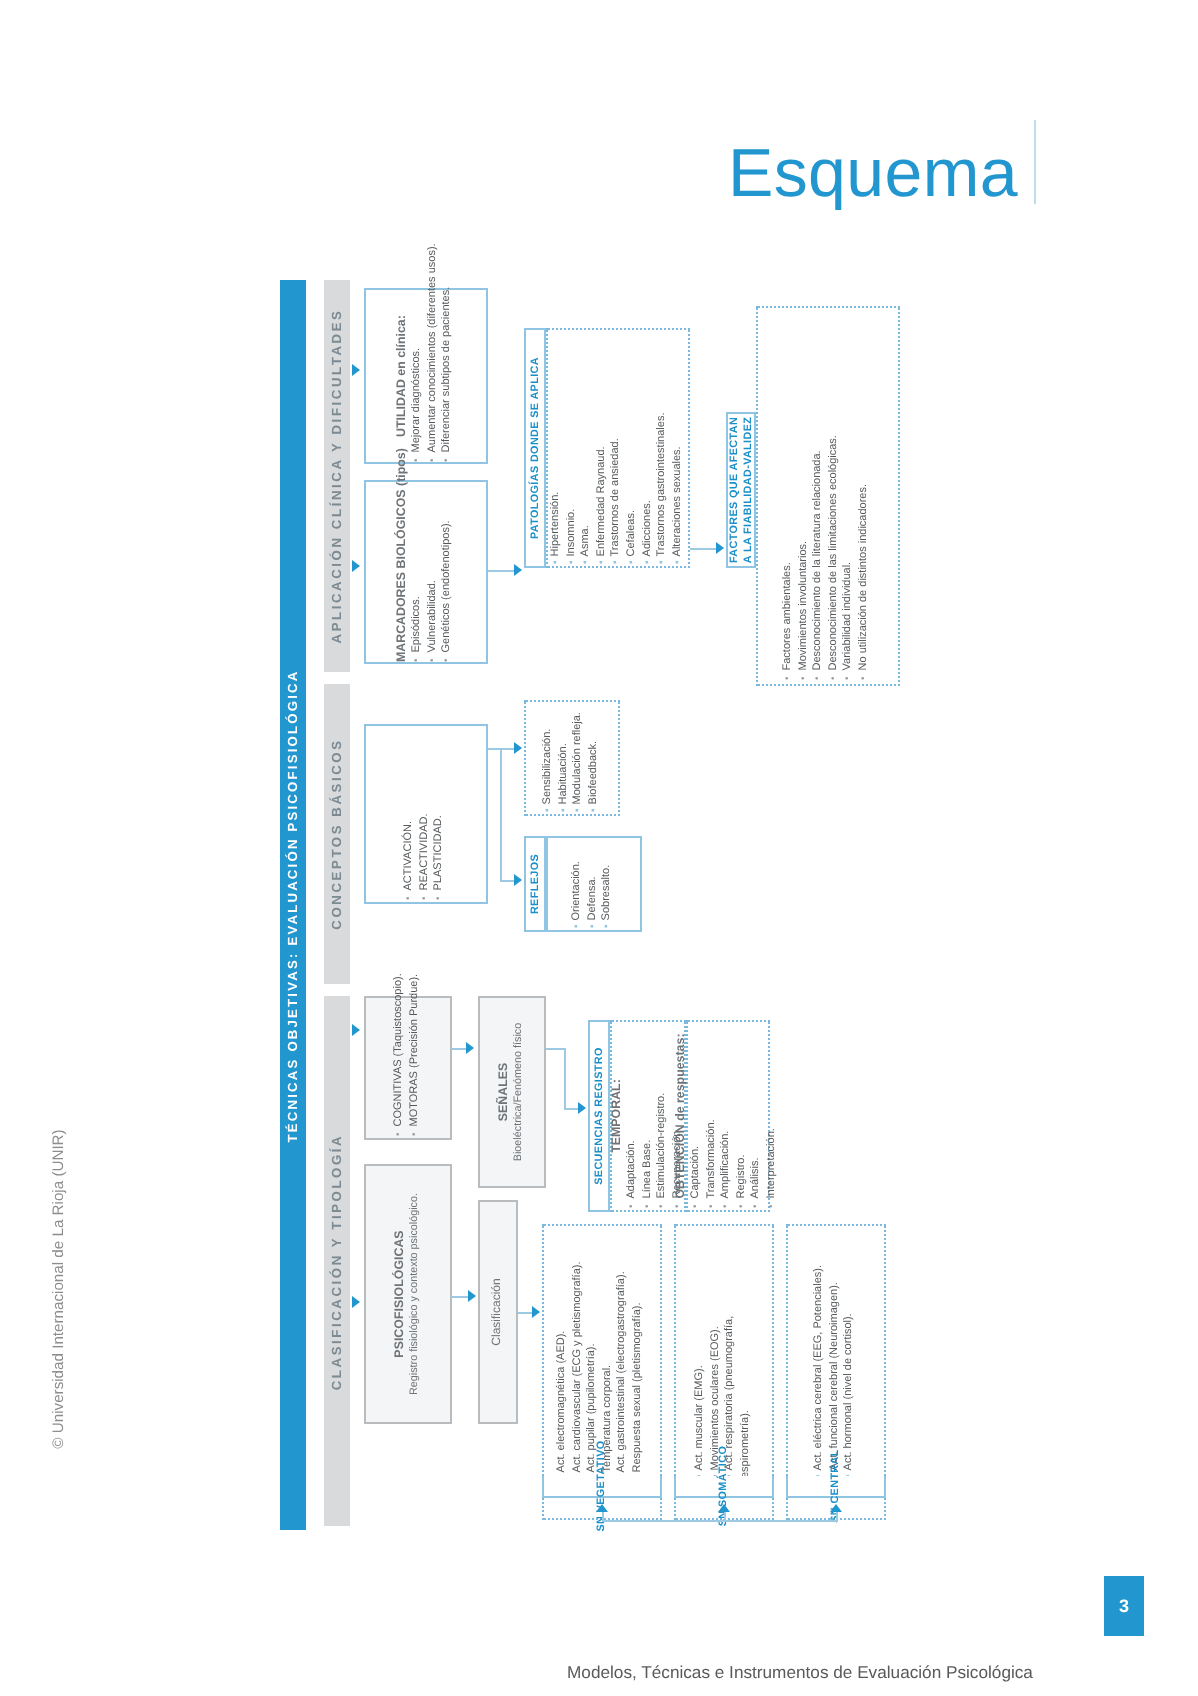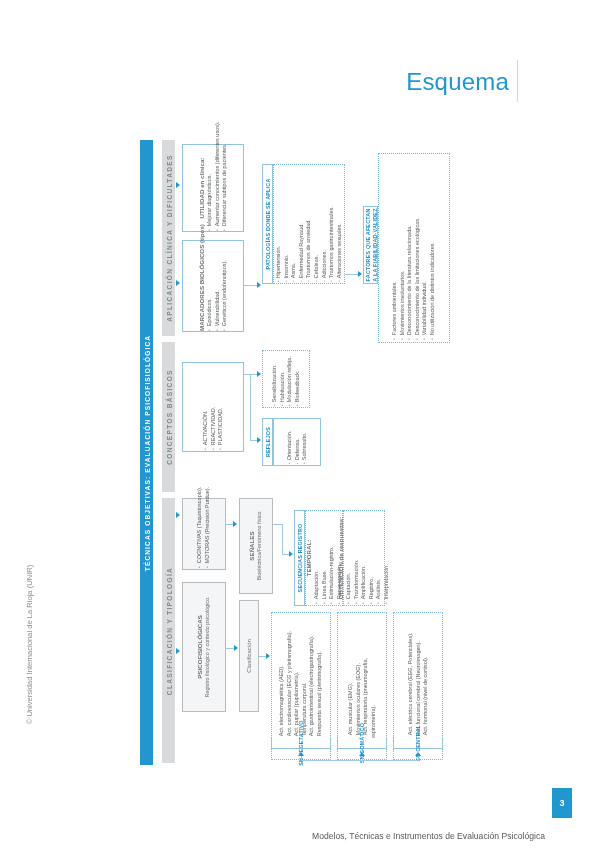--- a/index.html
+++ b/index.html
@@ -1,30 +1,30 @@
 <!DOCTYPE html>
 <html><head>
 <meta charset="utf-8">
 <style>
   html,body{margin:0;padding:0;background:#ffffff;}
   body{width:599px;height:848px;position:relative;overflow:hidden;
        font-family:"Liberation Sans","DejaVu Sans",sans-serif;color:#444;}
 
   
-  #page-title{position:absolute;right:90px;top:68px;font-size:24px;color:#2196cf;
+  #page-title{position:absolute;right:90px;top:68px;font-size:34px;color:#2196cf;
               letter-spacing:.2px;font-weight:400;}
   #title-rule{position:absolute;left:517px;top:60px;width:1px;height:42px;background:#bfdcec;}
 
   
   #copyright{position:absolute;left:-76px;top:640px;width:210px;
              transform:rotate(-90deg);transform-origin:50% 50%;
              font-size:7.6px;color:#8d8d8d;white-space:nowrap;text-align:center;}
 
   
-  #footer{position:absolute;left:255px;top:830px;width:290px;text-align:right;}
+  #footer{position:absolute;left:255px;top:830px;width:290px;text-align:center;}
   #footer .line1{font-size:8.6px;color:#595959;line-height:12px;}
   #footer .line2{font-size:8.6px;color:#1b8fc9;font-weight:bold;line-height:13px;}
   #page-num{position:absolute;left:552px;top:788px;width:20px;height:30px;background:#2196cf;
             color:#fff;font-size:9px;font-weight:bold;display:flex;align-items:center;
             justify-content:center;}
 
   
   #diagram{position:absolute;left:140px;top:140px;width:330px;height:625px;}
 
   .band{position:absolute;background:#d8dadb;}

